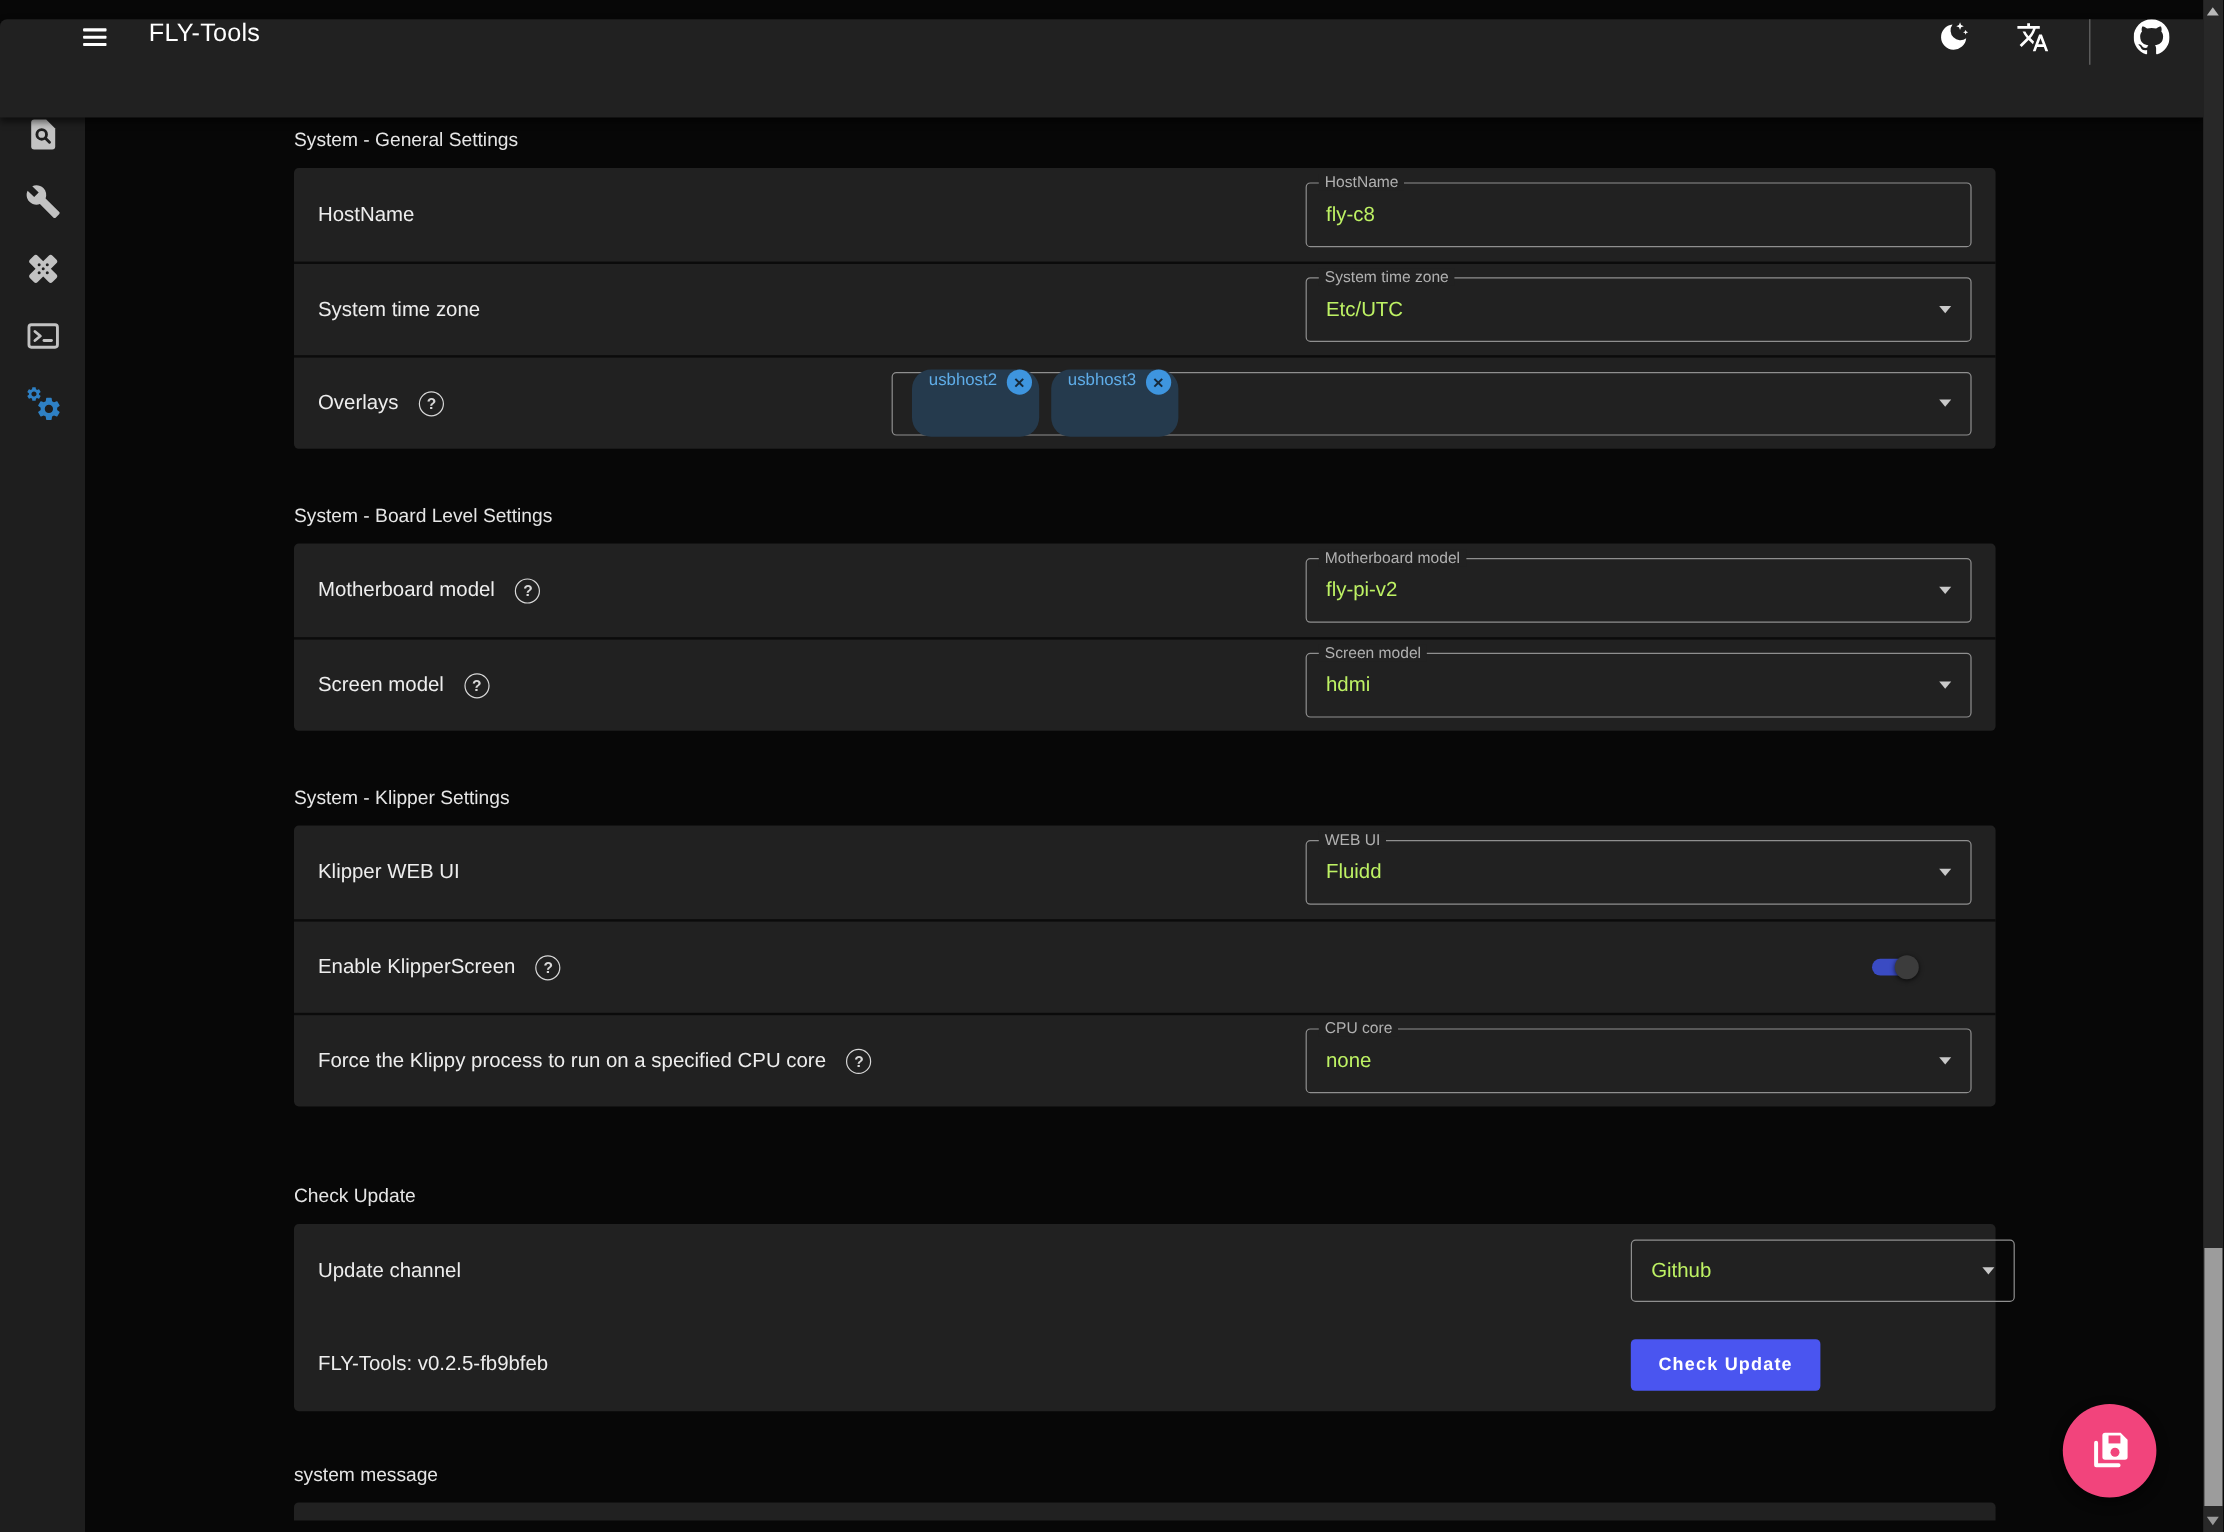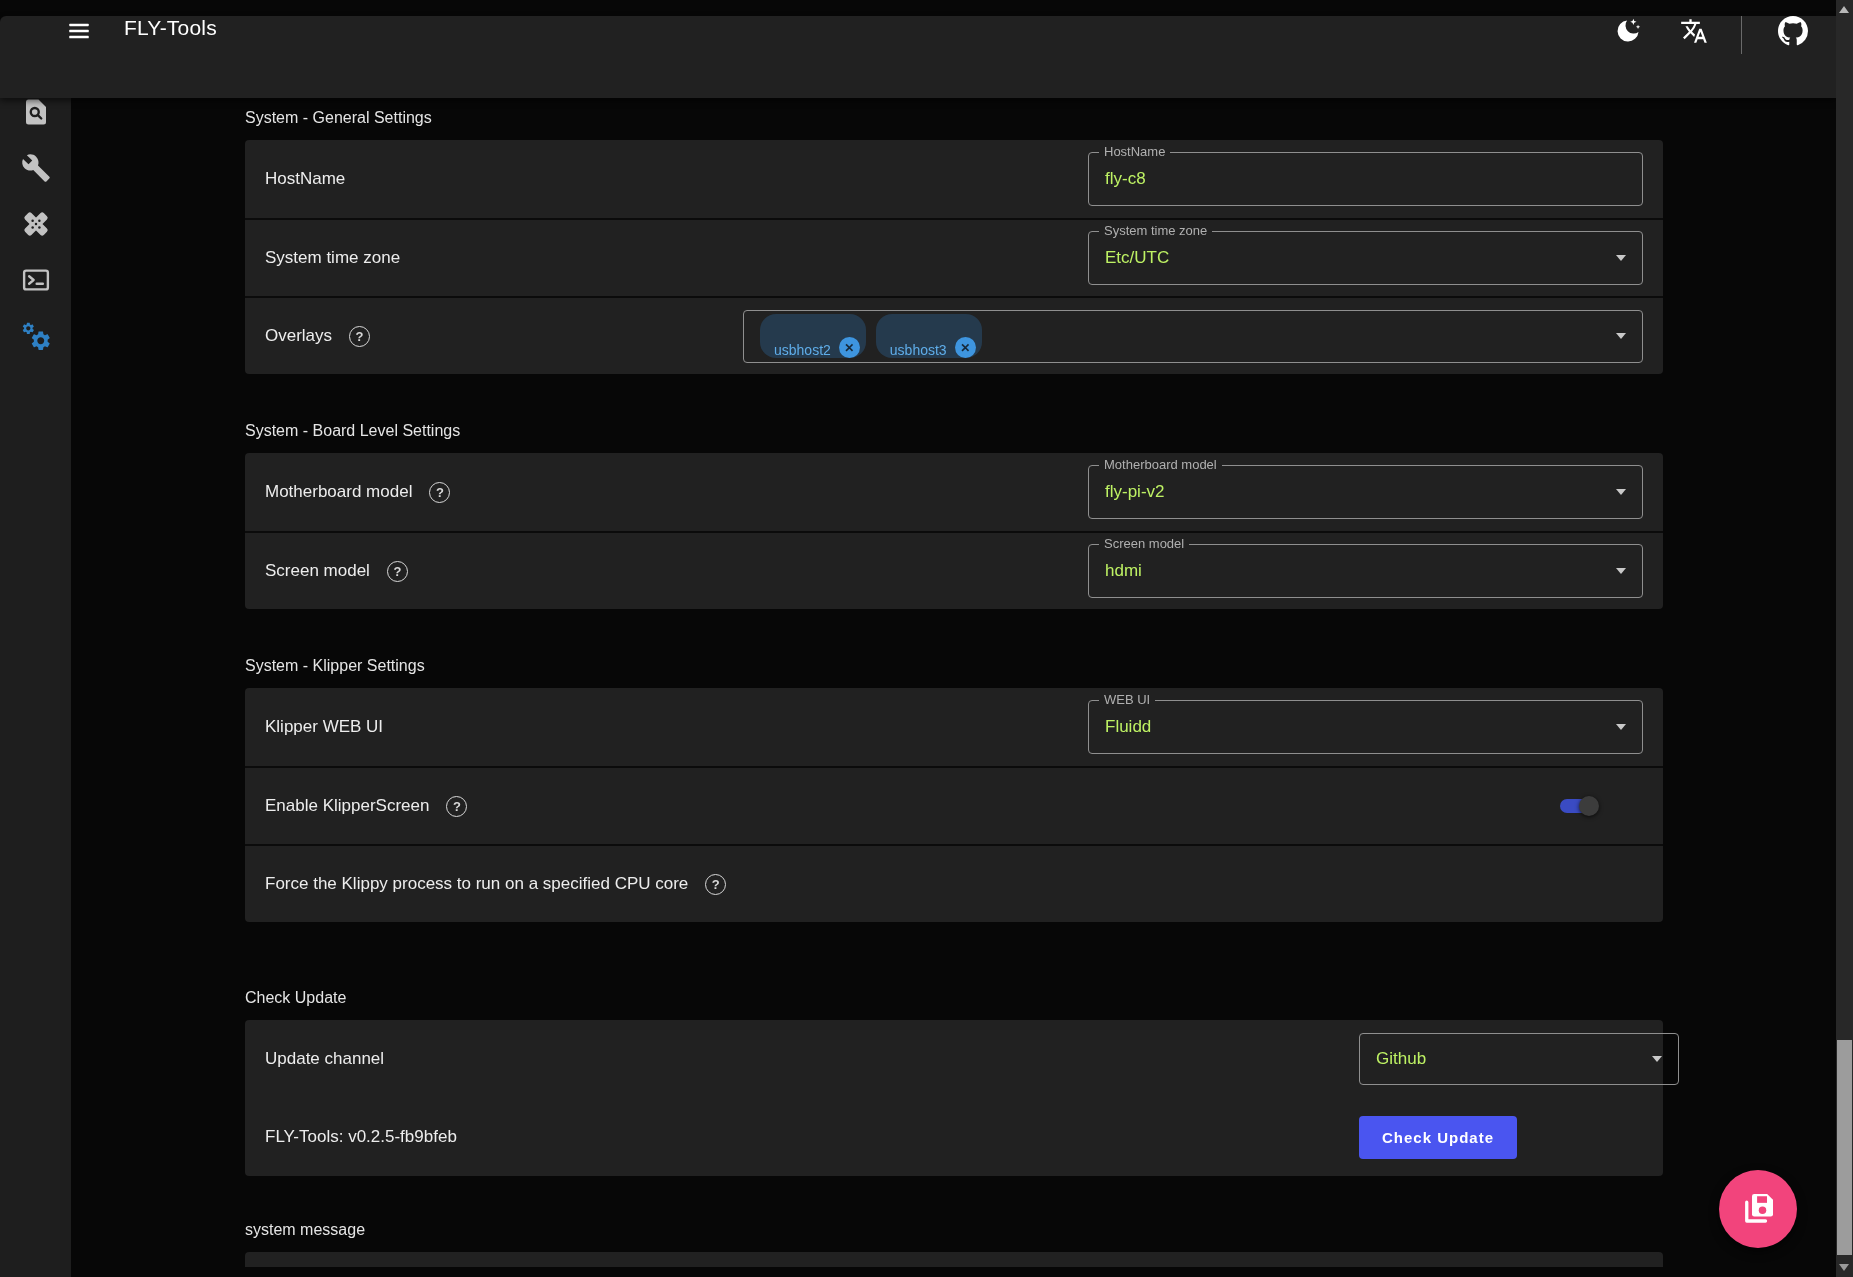--- a/index.html
+++ b/index.html
@@ -44,22 +44,22 @@
   .fvalue{font-size:17px;color:#bef264;border:none;background:transparent;outline:none;
           font-family:inherit;width:100%;padding:0;}
   .arrow{position:absolute;right:16px;top:50%;margin-top:-3px;width:0;height:0;
          border-left:5.5px solid transparent;border-right:5.5px solid transparent;border-top:6.5px solid #c9c9c9;}
   .w-std{width:555px;margin-left:auto;}
   .w-wide{width:900px;margin-left:auto;height:53px;}
   .w-narrow{width:320px;height:52px;}
 
   
   .chips{display:flex;align-items:center;}
-  .chip{display:flex;align-items:flex-end;height:44px;border-radius:16px;background:var(--chip-bg,#253a4d);
-        padding:0 6px 0 14px;margin-right:10px;cursor:pointer;}
+  .chip{display:flex;align-items:flex-start;height:44px;border-radius:16px;background:var(--chip-bg,#253a4d);
+        padding:0 6px 12px 14px;margin-right:10px;cursor:pointer;}
   .chip-label{color:var(--chip-text,#5fade9);font-size:14px;margin-right:8px;}
   .chip-close{width:21px;height:21px;border-radius:50%;background:var(--chip-close-bg,#3e95df);
               color:#16293a;font-size:12px;font-weight:bold;display:flex;align-items:center;
               justify-content:center;border:none;cursor:pointer;padding:0;}
 
   
   .switch{position:relative;width:37px;height:14px;border-radius:7px;background:#555;
           margin-left:auto;margin-right:46px;cursor:pointer;}
   .switch.on{background:var(--toggle-track,#3a4bc3);}
   .switch .thumb{position:absolute;top:-3px;left:0;width:20px;height:20px;border-radius:50%;
@@ -246,20 +246,25 @@
       <div class="row">
         <span class="row-label">Enable KlipperScreen</span>
         <button class="help">?</button>
         <div class="switch on" id="klipperscreen-switch">
           <span class="thumb"></span>
         </div>
       </div>
       <div class="row">
         <span class="row-label">Force the Klippy process to run on a specified CPU core</span>
         <button class="help">?</button>
+        <div class="field w-std">
+          <span class="flabel">CPU core</span>
+          <span class="fvalue">none</span>
+          <span class="arrow"></span>
+        </div>
       </div>
     </section>
 
     <div class="section-title update">Check Update</div>
     <section class="card">
       <div class="row">
         <span class="row-label">Update channel</span>
         <div class="ucol">
           <div class="field w-narrow">
             <span class="fvalue">Github</span>

